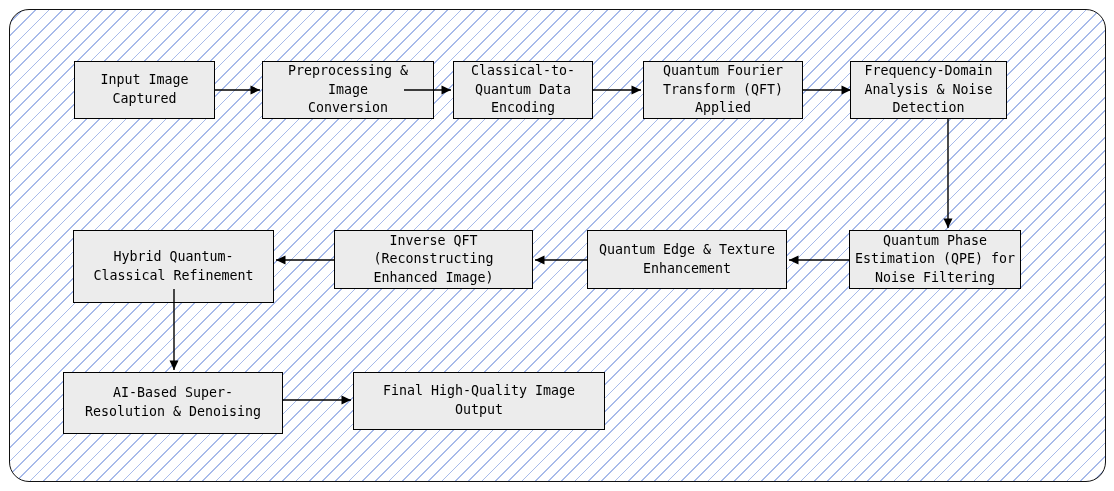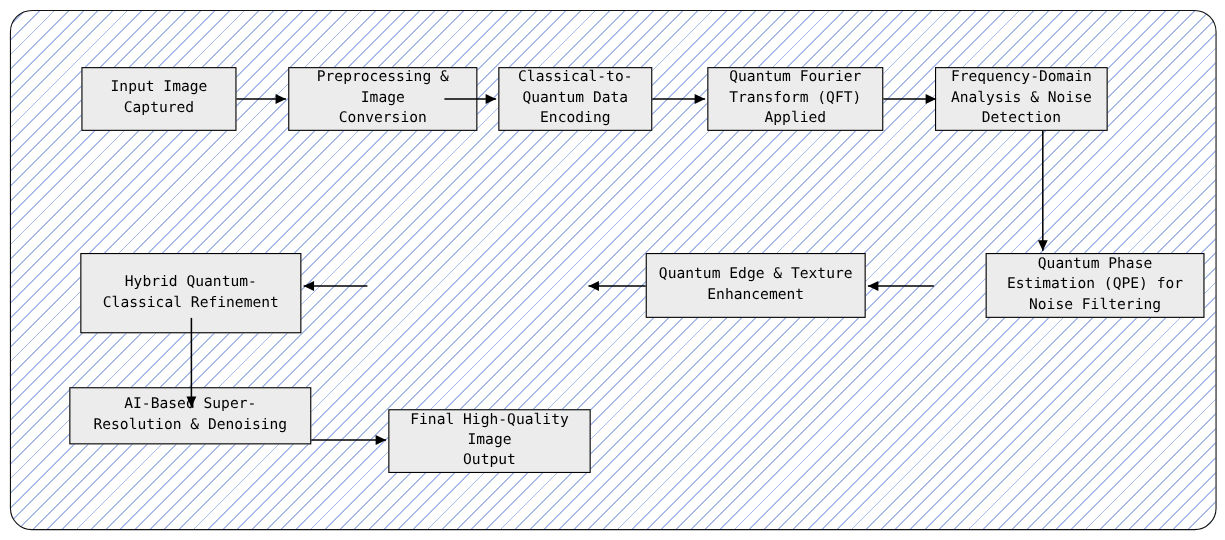--- a/index.html
+++ b/index.html
@@ -77,31 +77,34 @@
   <div class="node" style="left:643px; top:61px;  width:160px; height:58px">Quantum Fourier
 Transform (QFT)
 Applied</div>
   <div class="node" style="left:453px; top:61px;  width:140px; height:58px">Classical-to-
 Quantum Data
 Encoding</div>
   <div class="node" style="left:850px; top:61px;  width:157px; height:58px">Frequency-Domain
 Analysis &amp; Noise
 Detection</div>
 
-  <div class="node" style="left:896px; top:230px; width:199px; height:59px">Quantum Phase
+  <div class="node" style="left:849px; top:230px; width:172px; height:59px">Quantum Phase
 Estimation (QPE) for
 Noise Filtering</div>
   <div class="node" style="left:587px; top:230px; width:200px; height:59px">Quantum Edge &amp; Texture
 Enhancement</div>
+  <div class="node" style="left:334px; top:230px; width:199px; height:59px">Inverse QFT
+(Reconstructing
+Enhanced Image)</div>
   <div class="node" style="left:73px;  top:230px; width:201px; height:73px">Hybrid Quantum-
 Classical Refinement</div>
 
-  <div class="node" style="left:63px;  top:352px; width:220px; height:52px">AI-Based Super-
+  <div class="node" style="left:63px;  top:372px; width:220px; height:62px">AI-Based Super-
 Resolution &amp; Denoising</div>
-  <div class="node" style="left:353px; top:372px; width:184px; height:58px">Final High-Quality Image
+  <div class="node" style="left:353px; top:372px; width:252px; height:58px">Final High-Quality Image
 Output</div>
 
   <svg class="arrows" viewBox="0 0 1114 491" xmlns="http://www.w3.org/2000/svg">
     <defs>
       <marker id="ah" viewBox="0 0 12 12" markerWidth="12" markerHeight="12" refX="11" refY="6" orient="auto" markerUnits="userSpaceOnUse">
         <path d="M1.5,1.5 L11,6 L1.5,10.5 z" fill="#000000"></path>
       </marker>
     </defs>
     <line x1="215" y1="90" x2="260" y2="90" marker-end="url(#ah)"></line>
     <line x1="404" y1="90" x2="451" y2="90" marker-end="url(#ah)"></line>

